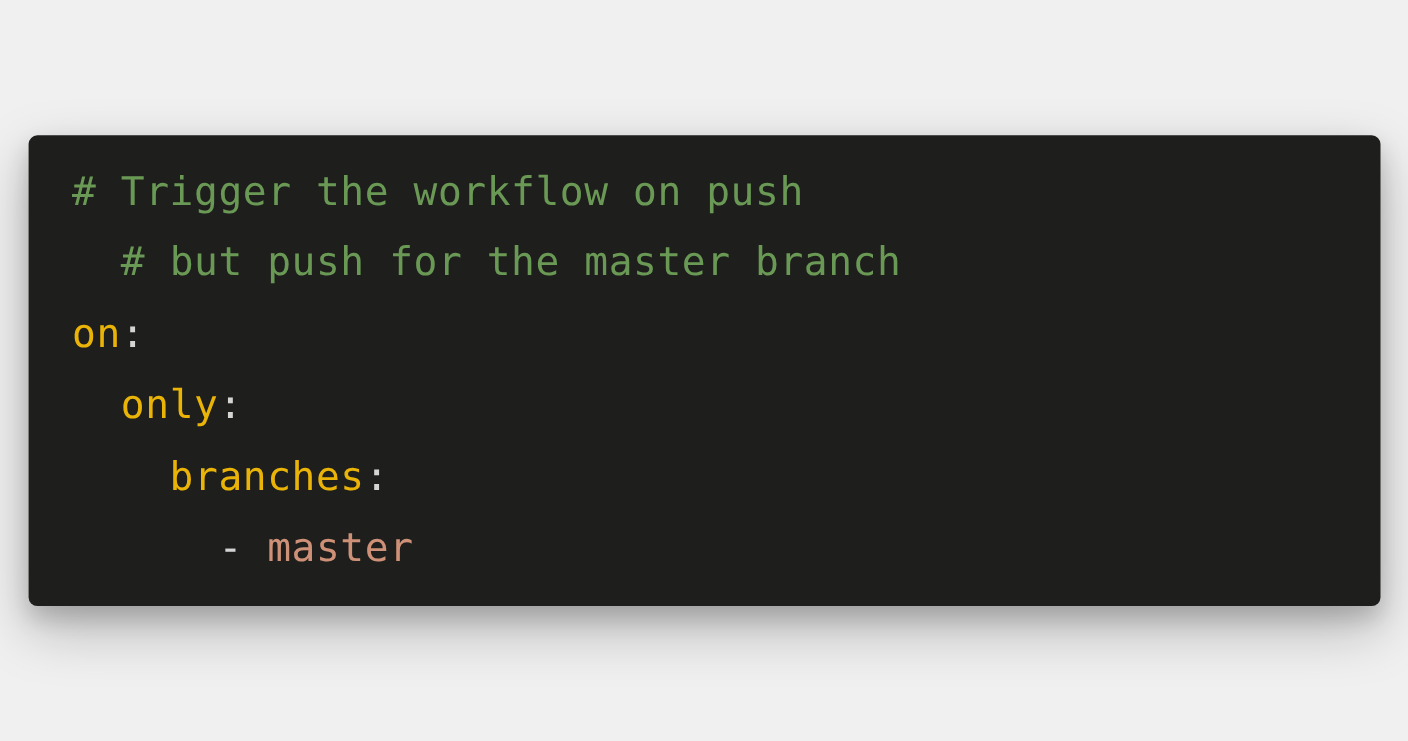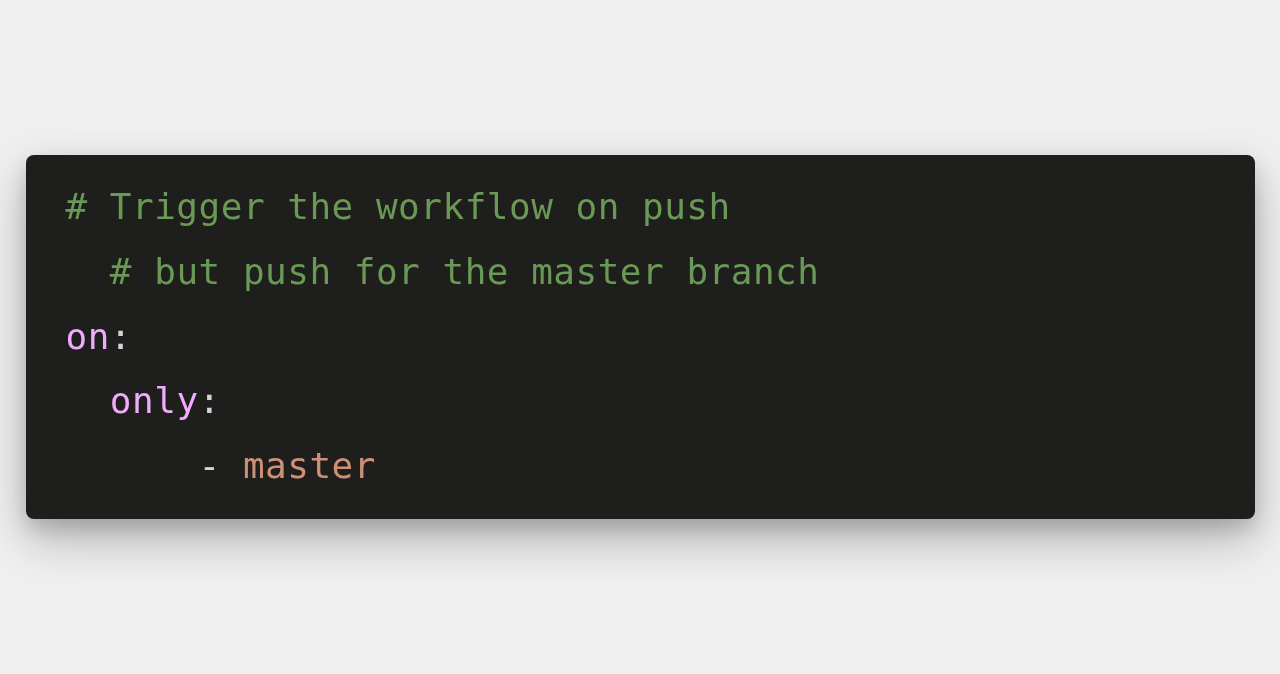--- a/index.html
+++ b/index.html
@@ -27,31 +27,32 @@
       font-size: 36px;
       line-height: 1.8;
       white-space: pre;
       font-weight: 500;
       letter-spacing: 0.5px;
     }
     .comment {
       color: #6a9955;
     }
     .key {
-      color: #f0abfc;
+      color: #eab308;
     }
     .punct {
       color: #d4d4d4;
     }
     .string {
       color: #ce9178;
     }
   </style>
 </head>
 <body>
 
 <div class="code-block">
   <div class="code-line"><span class="comment"># Trigger the workflow on push</span></div>
   <div class="code-line"><span>  </span><span class="comment"># but push for the master branch</span></div>
   <div class="code-line"><span class="key">on</span><span class="punct">:</span></div>
   <div class="code-line"><span>  </span><span class="key">only</span><span class="punct">:</span></div>
+  <div class="code-line"><span>    </span><span class="key">branches</span><span class="punct">:</span></div>
   <div class="code-line"><span>      </span><span class="punct">- </span><span class="string">master</span></div>
 </div>
 
 </body></html>

